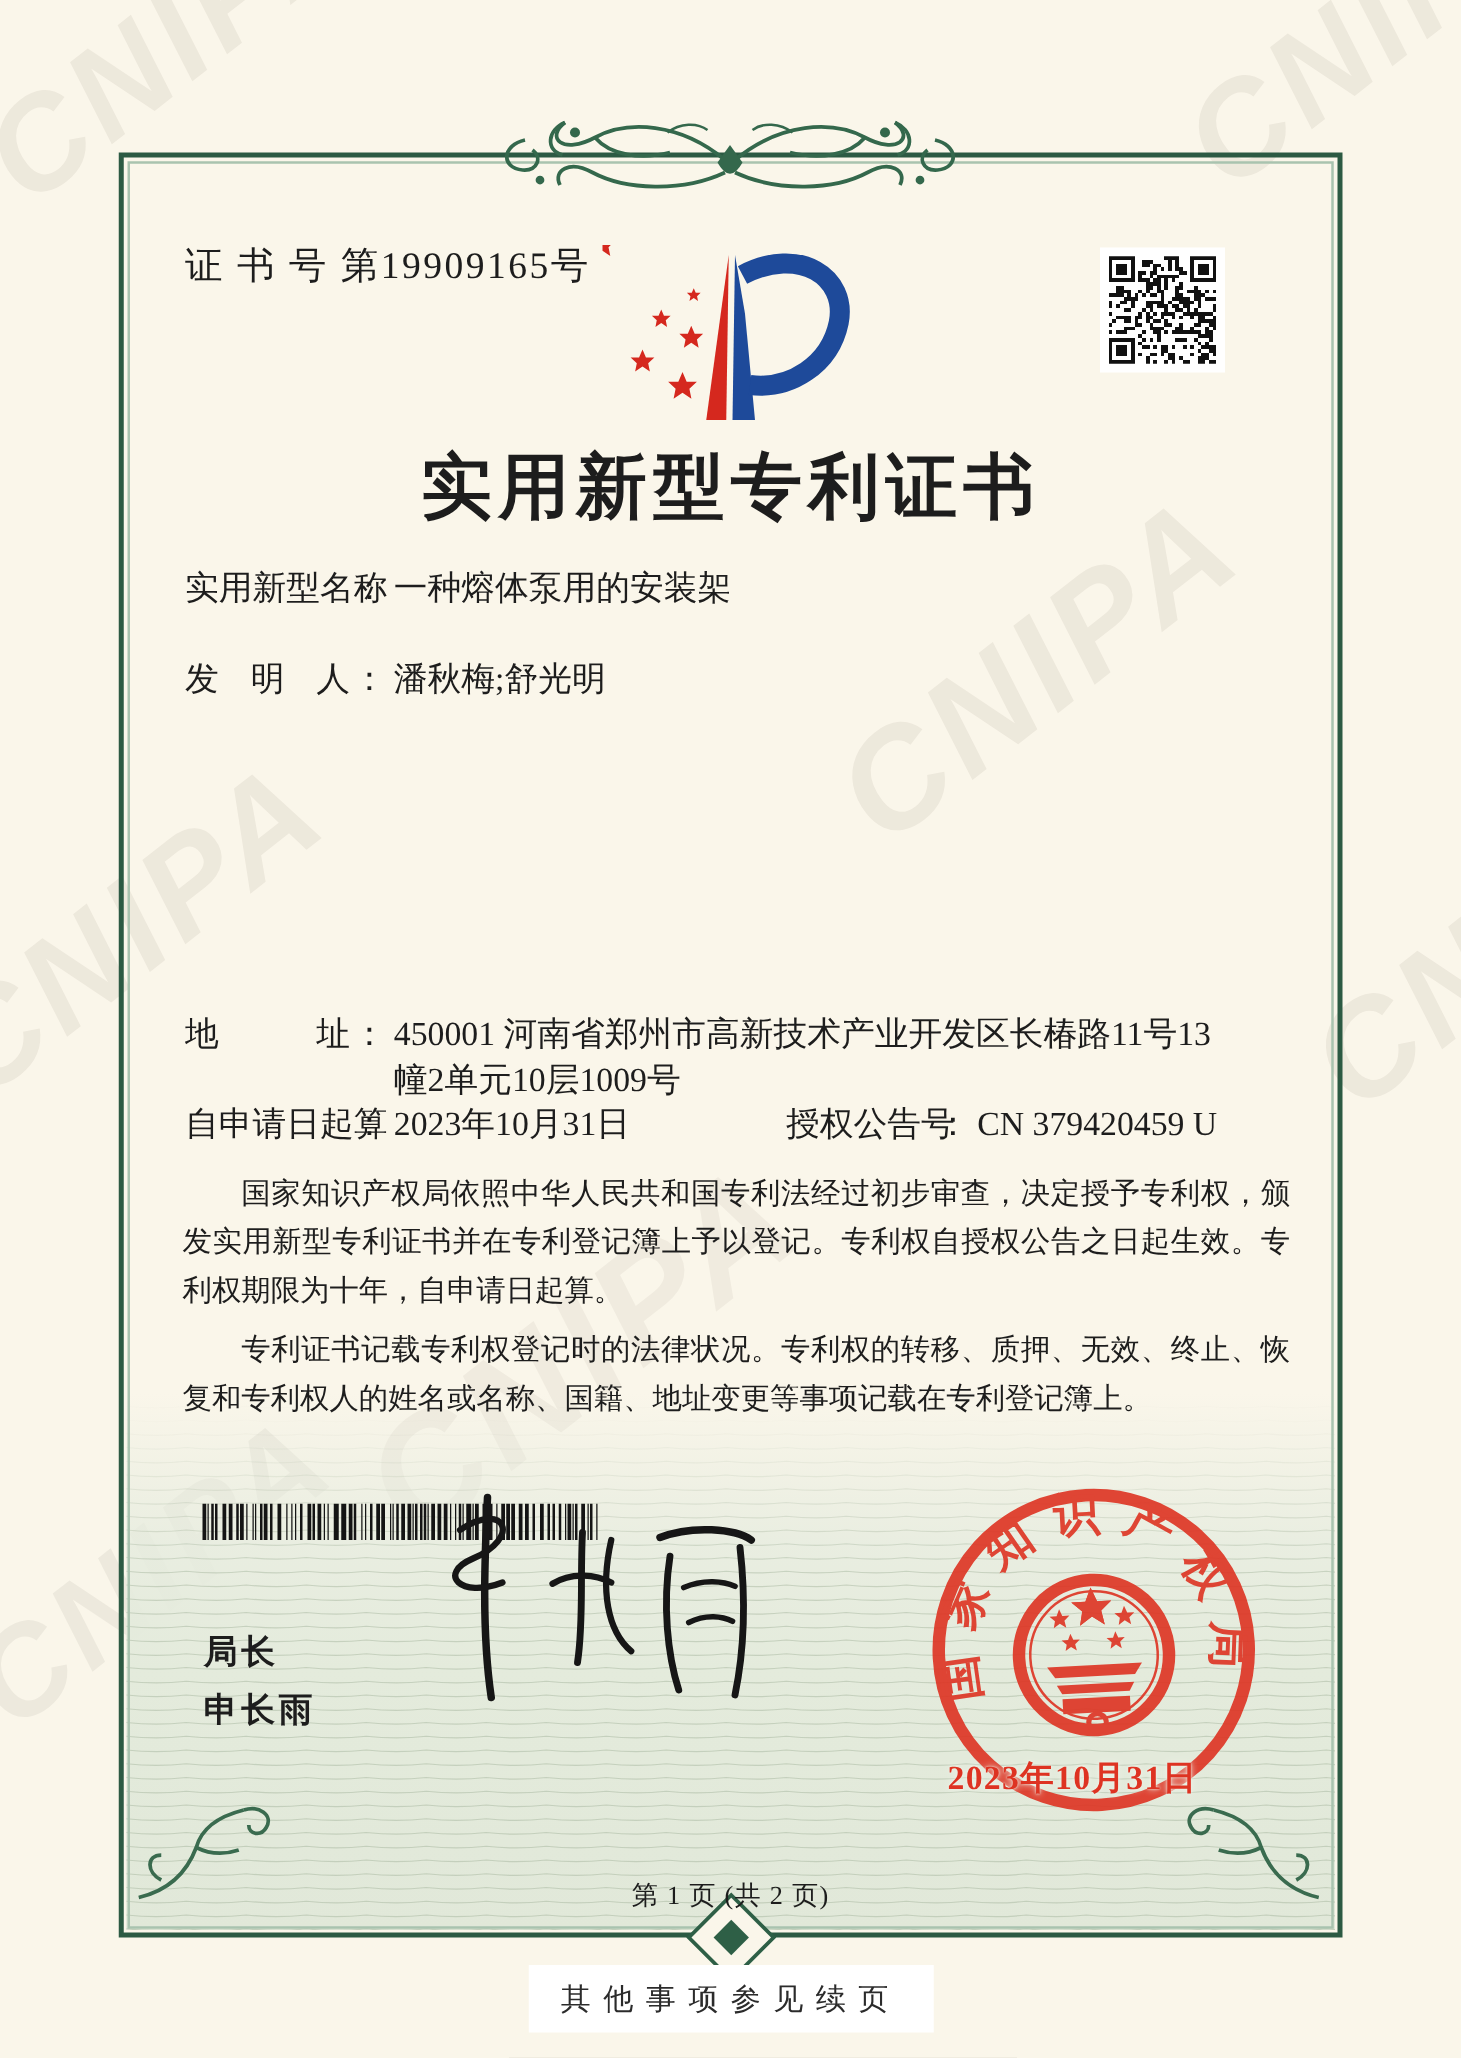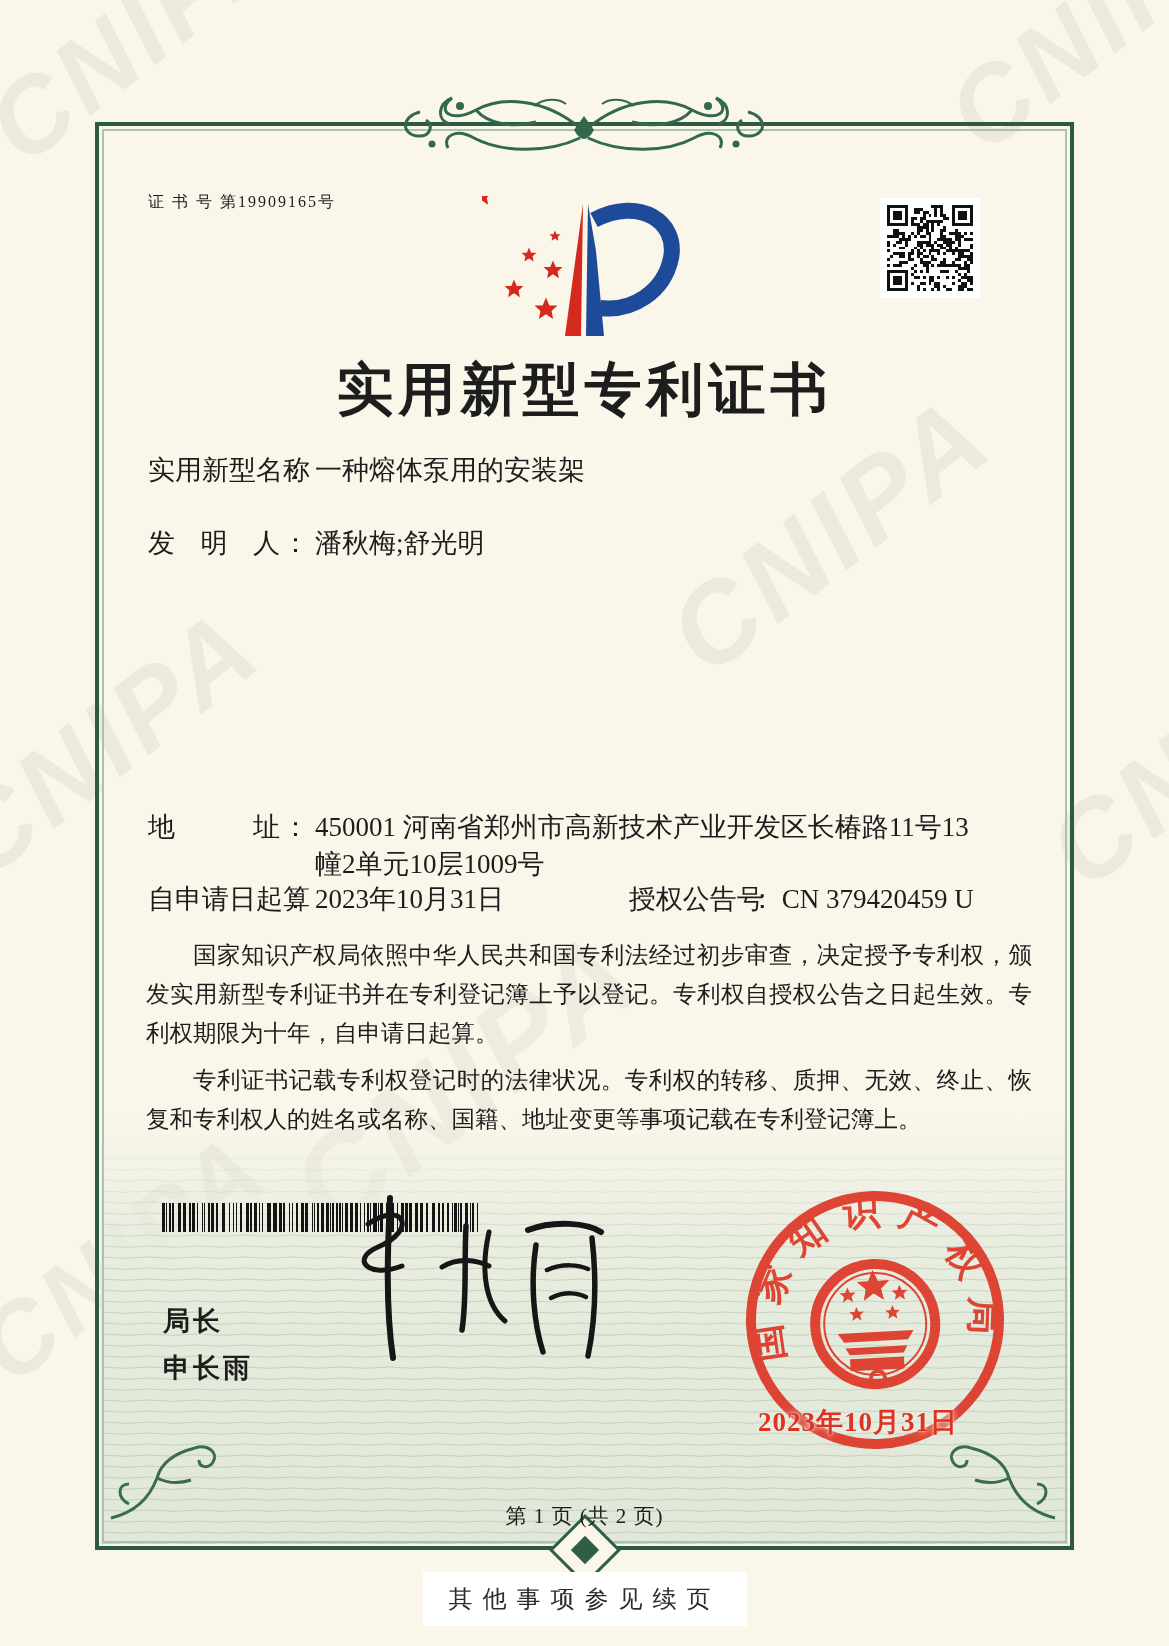--- a/index.html
+++ b/index.html
@@ -21,21 +21,21 @@
   }
   .frame-inner{position:absolute;inset:3px;border:2px solid #a9c3af;}
   .ornament{position:absolute;z-index:3;pointer-events:none;}
   
   .band{
     position:absolute;left:101px;top:1115px;width:967px;height:429px;z-index:1;
     background:linear-gradient(180deg, rgba(230,236,223,0) 0px, rgba(230,236,223,0.85) 120px, #e4ebdc 220px, #e1e8d9 100%);
   }
   .band svg{position:absolute;inset:0;}
   
-  .cert-no{position:absolute;left:148px;top:192px;font-size:16px;letter-spacing:2px;z-index:4;}
+  .cert-no{position:absolute;left:148px;top:192px;font-size:30px;letter-spacing:2px;z-index:4;}
   .logo{position:absolute;left:482px;top:196px;z-index:4;}
   .qr{position:absolute;left:880px;top:198px;width:100px;height:100px;background:#fff;z-index:4;}
   .qr svg{position:absolute;inset:7px;}
   .title{
     position:absolute;left:0;right:0;top:352px;text-align:center;
     font-size:57px;font-weight:700;letter-spacing:5px;z-index:4;
   }
   
   .frow{position:absolute;left:148px;right:100px;font-size:27px;line-height:37px;z-index:4;white-space:nowrap;}
   .flabel{display:inline-block;width:132px;text-align:justify;text-align-last:justify;vertical-align:top;}

